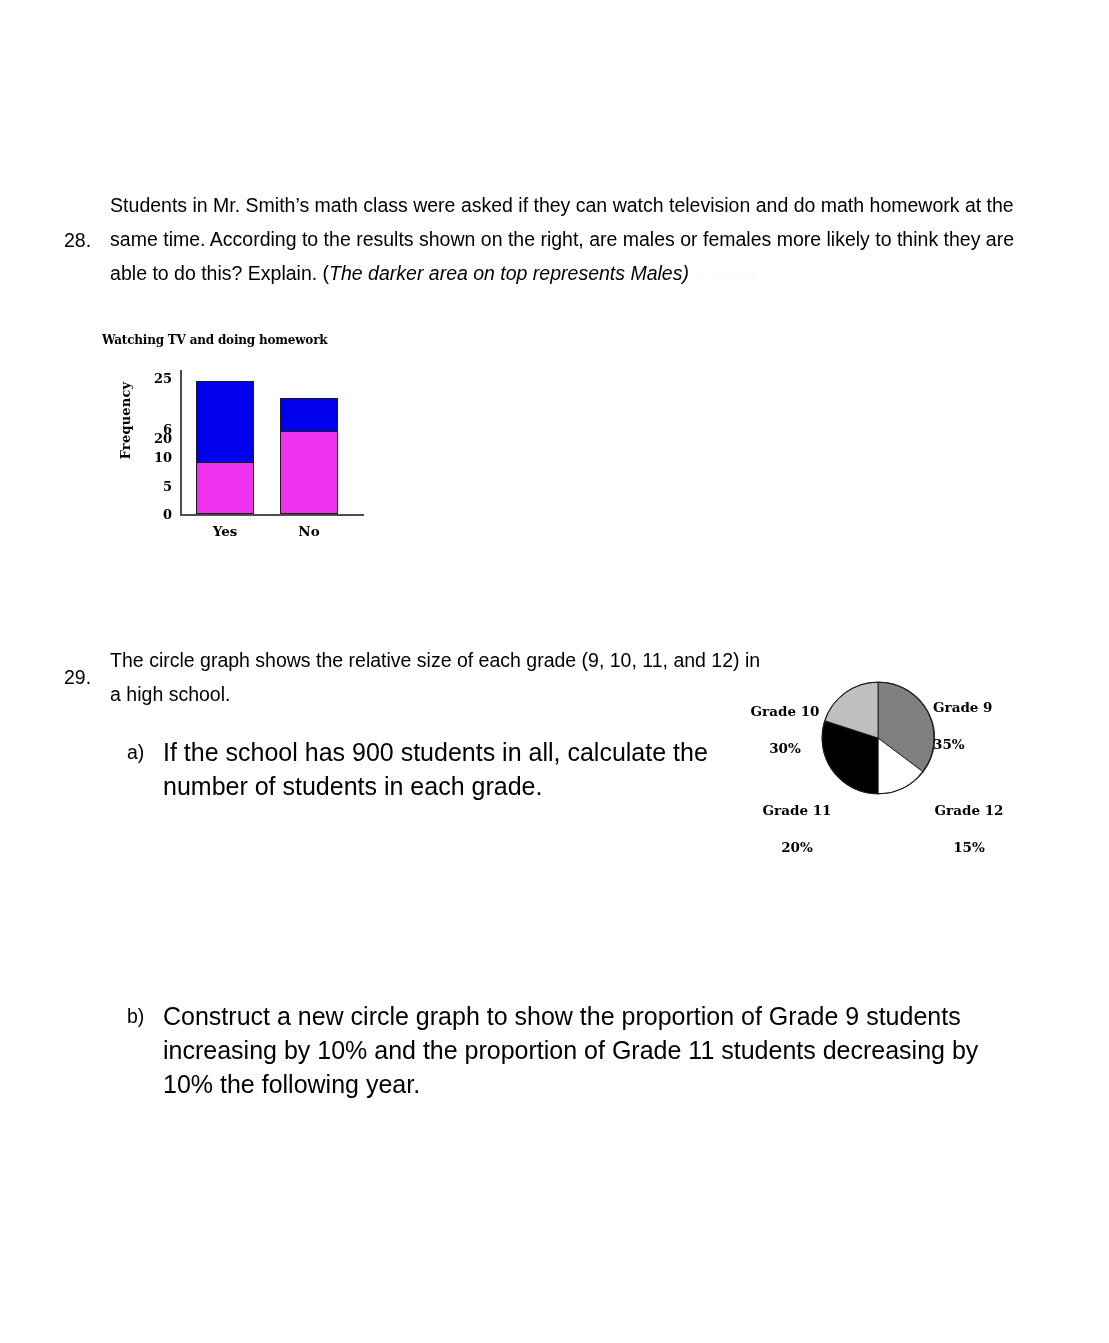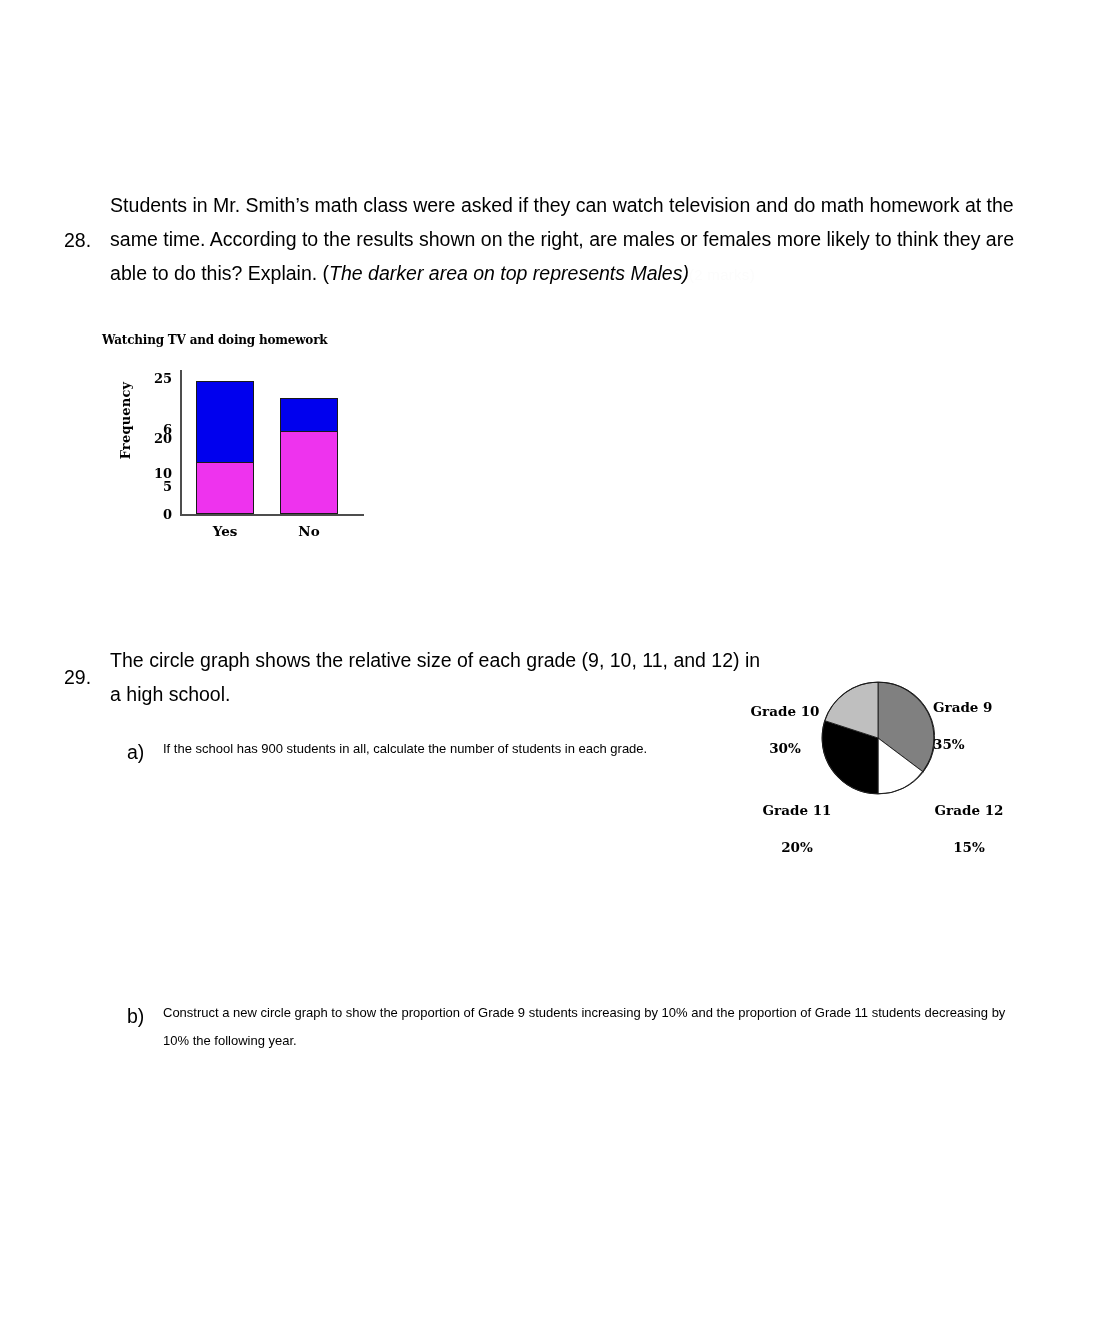--- a/index.html
+++ b/index.html
@@ -154,22 +154,22 @@
     align-items: flex-start;
   }
   .sub-marker {
     flex: 0 0 auto;
     font-size: 19.5px;
     line-height: 34px;
     width: 36px;
   }
   .sub-text {
     flex: 1 1 auto;
-    font-size: 13px;
-    line-height: 28px;
+    font-size: 25px;
+    line-height: 34px;
   }
 
   
   .piechart {
     position: absolute;
     left: 745px;
     top: 680px;
     width: 290px;
     height: 180px;
     font-family: "DejaVu Serif", serif;
@@ -237,21 +237,21 @@
     <div class="bc-title">Watching TV and doing homework</div>
     <div class="bc-ylabel">Frequency</div>
 
     <div class="bc-plot">
       <div class="bc-axis-y"></div>
       <div class="bc-axis-x"></div>
 
       <div class="bc-tick" style="top:2px;margin-top:6px;">25</div>
       <div class="bc-tick" style="top:30.4px;margin-top:38px;">20</div>
       <div class="bc-tick" style="top:58.8px;">6</div>
-      <div class="bc-tick" style="top:87.2px;margin-top:16px;">10</div>
+      <div class="bc-tick" style="top:87.2px;">10</div>
       <div class="bc-tick" style="top:115.6px;">5</div>
       <div class="bc-tick" style="top:144px;">0</div>
 
       <div class="bar" style="left:16px; width:58px; height:133.5px;">
         <div class="seg upper" style="height:82.4px; background:#0000ee;"></div>
         <div class="seg lower" style="height:51.1px; background:#ee33ee;"></div>
       </div>
 
       <div class="bar" style="left:100px; width:58px; height:116.4px;">
         <div class="seg upper" style="height:34.1px; background:#0000ee;"></div>

